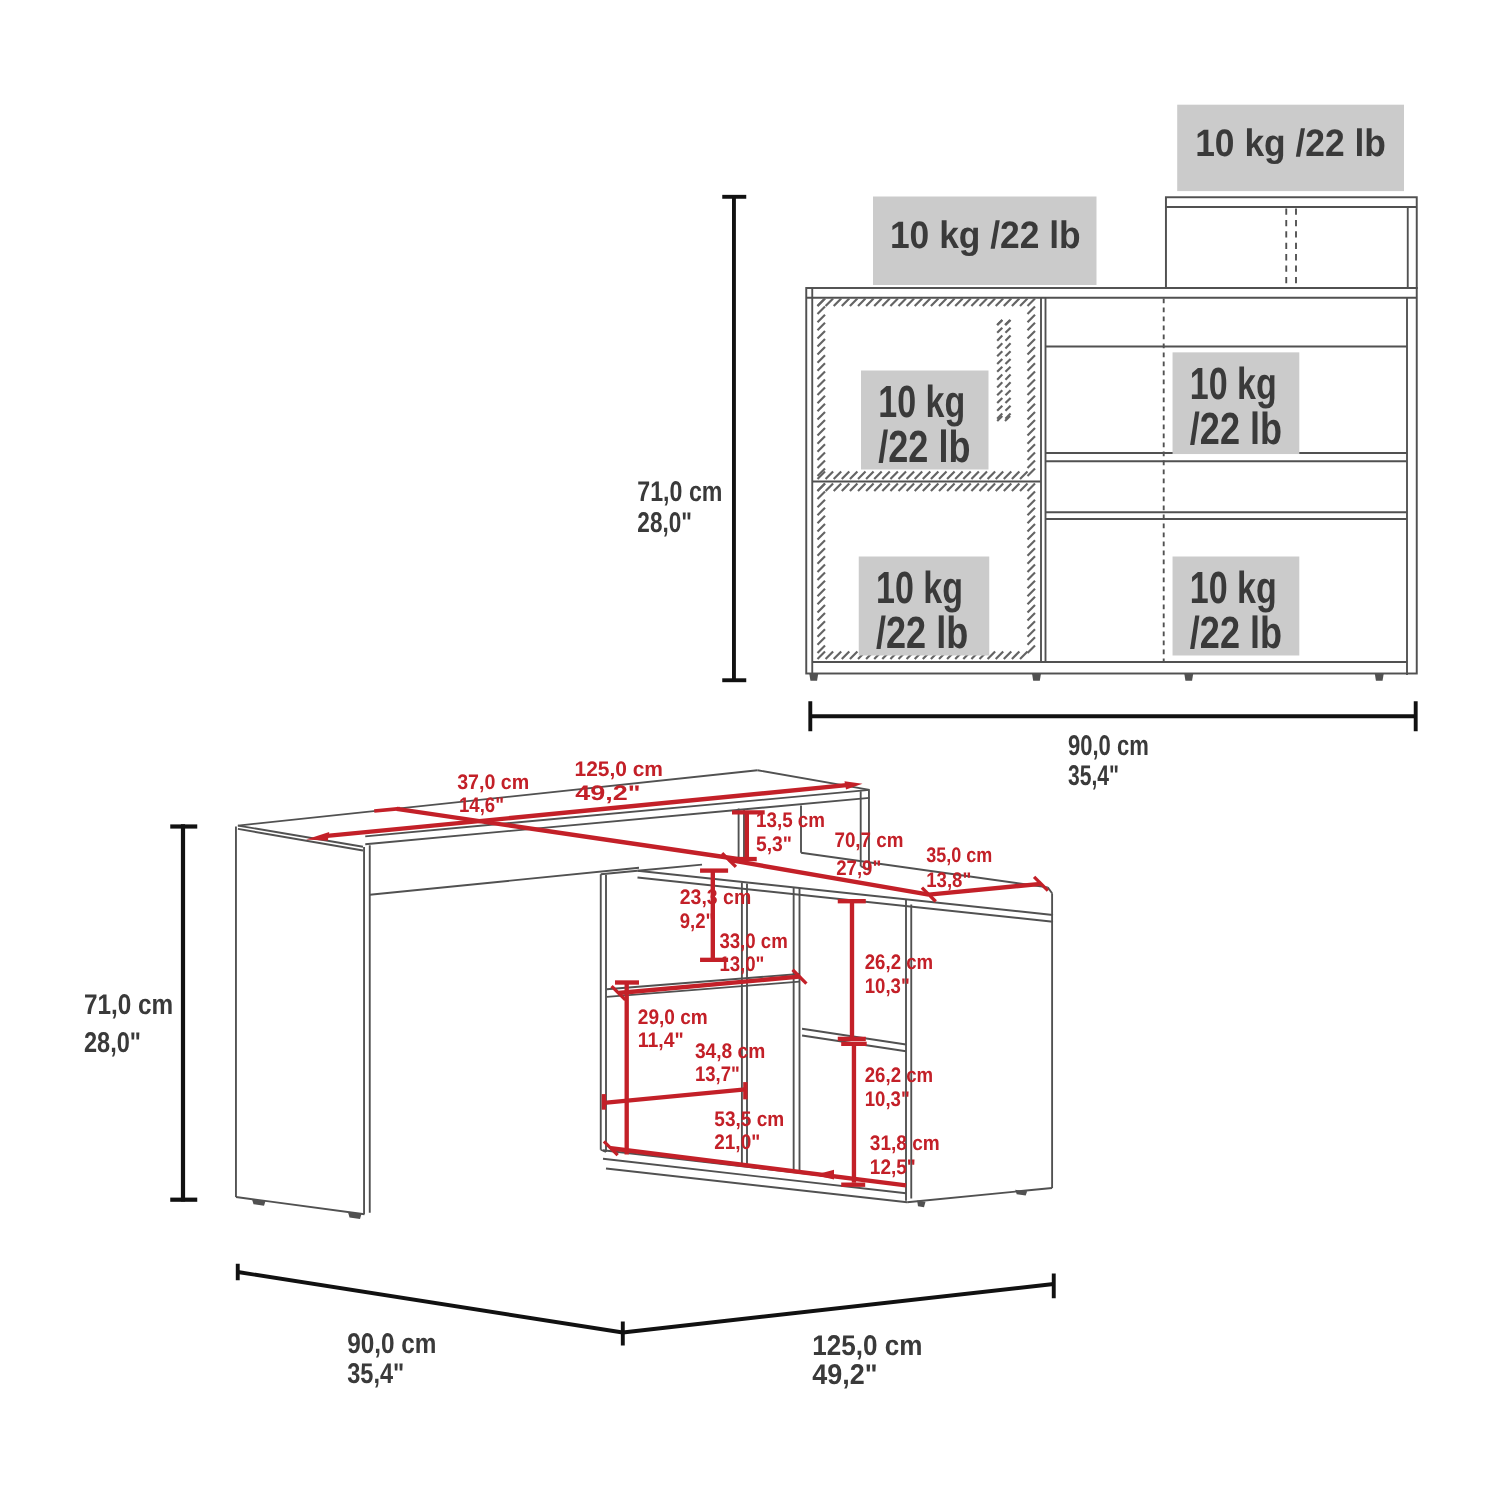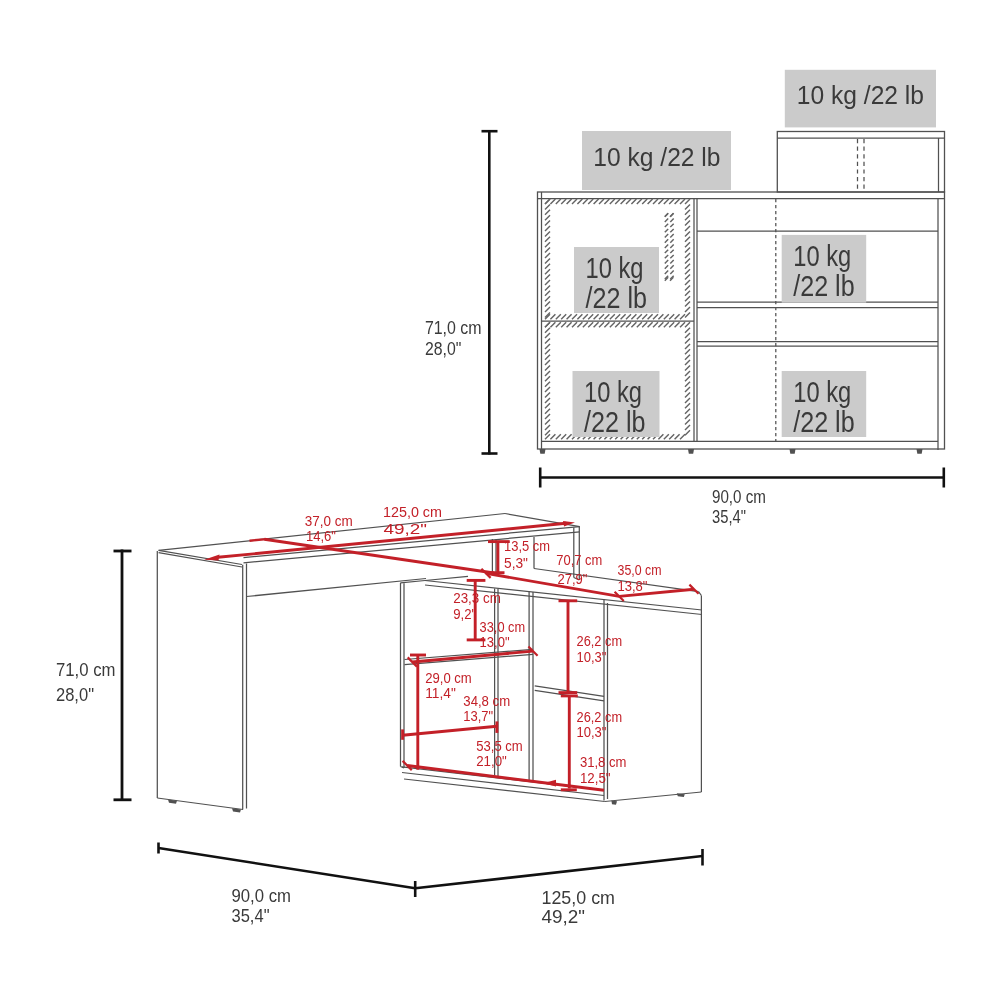--- a/index.html
+++ b/index.html
@@ -1,15 +1,15 @@
 <!DOCTYPE html>
 <html><head><meta charset="utf-8">
 <style>
 html,body{margin:0;padding:0;background:#fff;}
-#page{width:796px;height:1000px;position:relative;background:#fff;}
+#page{width:796px;height:1000px;position:relative;background:#fff;font-weight:bold;}
 text{font-family:"Liberation Sans",sans-serif;}
 </style></head>
 <body>
 <div id="page">
 <svg width="1000" height="1000" viewBox="0 0 1000 1000">
 
 <g>
         <rect x="784.8" y="69.8" width="151.2" height="57.6" fill="#cbcbcb"></rect>
         <text x="796.8" y="104.2" font-size="25.5" fill="#3a3a3a" textLength="127.2" lengthAdjust="spacingAndGlyphs">10 kg /22 lb</text>
       </g>

